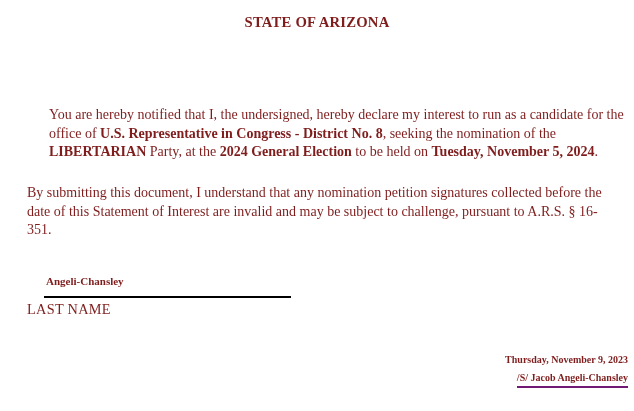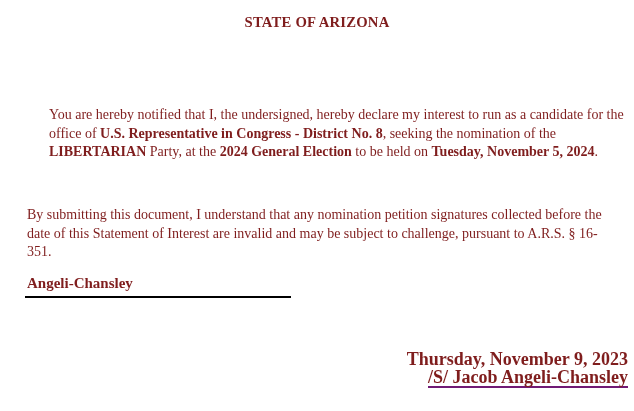--- a/index.html
+++ b/index.html
@@ -29,49 +29,50 @@
   }
   .para {
     position: absolute;
     left: 27px;
     width: 587px;
     font-size: 14px;
     line-height: 18.6px;
   }
   .para b { font-weight: bold; }
   #para1 { top: 106px; margin-left: 22px; }
-  #para2 { top: 206px; }
+  #para2 { top: 184px; }
   .fields-row {
     position: absolute;
     top: 275px;
     left: 25px;
     display: flex;
     gap: 55px;
   }
   .field { width: 266px; }
   .field-value {
     font-weight: bold;
-    font-size: 15px;
+    font-size: 11px;
     height: 21px;
     border-bottom: 2px solid #000000;
     padding-left: 2px;
+    margin-left: 19px;
   }
   .field-label {
     font-size: 14.3px;
     padding-top: 3px;
     padding-left: 2px;
     letter-spacing: 0.3px;
   }
   .signature-block {
     position: absolute;
     top: 351px;
     right: 6px;
     text-align: right;
     font-weight: bold;
-    font-size: 18px;
+    font-size: 10px;
     line-height: 17.5px;
   }
   .signed-name {
     display: inline-block;
     border-bottom: 2px solid #701a75;
     padding-bottom: 0px;
   }
 </style>
 </head>
 <body>
@@ -82,20 +83,21 @@
     <div>STATE OF ARIZONA</div>
   </div>
 
   <div class="para" id="para1"><span>You are hereby notified that I, the undersigned, hereby declare my interest to run as a candidate for the office of </span><b>U.S. Representative in Congress - District No. 8</b><span>, seeking the nomination of the </span><b>LIBERTARIAN</b><span> Party, at the </span><b>2024 General Election</b><span> to be held on </span><b>Tuesday, November 5, 2024</b><span>.</span></div>
 
   <div class="para" id="para2"><span>By submitting this document, I understand that any nomination petition signatures collected before the date of this Statement of Interest are invalid and may be subject to challenge, pursuant to A.R.S. § 16-351.</span></div>
 
   <div class="fields-row">
     <div class="field">
       <div class="field-value">Angeli-Chansley</div>
+      <div class="field-label">LAST NAME</div>
     </div>
   </div>
 
   <div class="signature-block">
     <div>Thursday, November 9, 2023</div>
     <div>
       <span class="signed-name">/S/ Jacob Angeli-Chansley</span>
     </div>
   </div>
 

